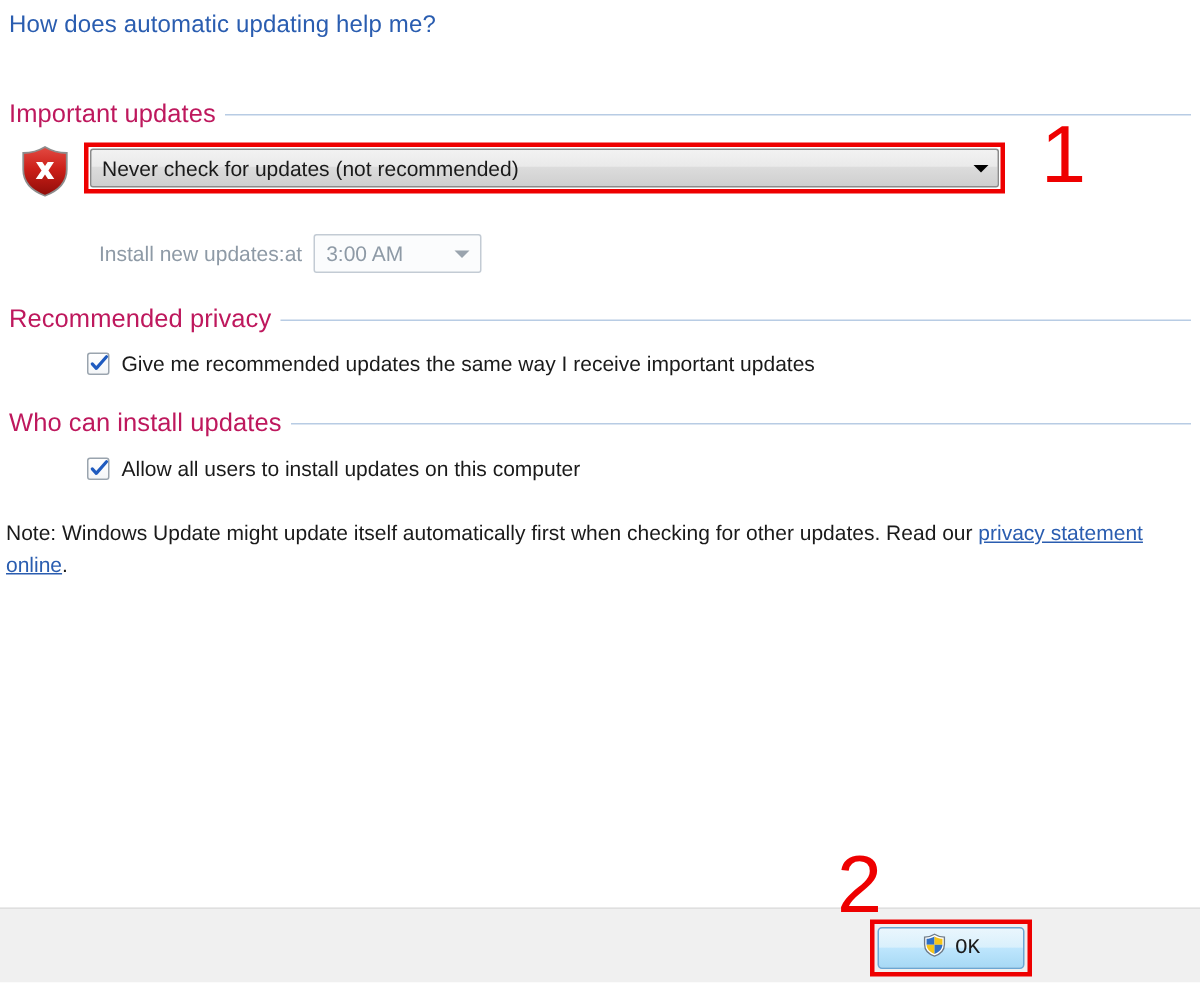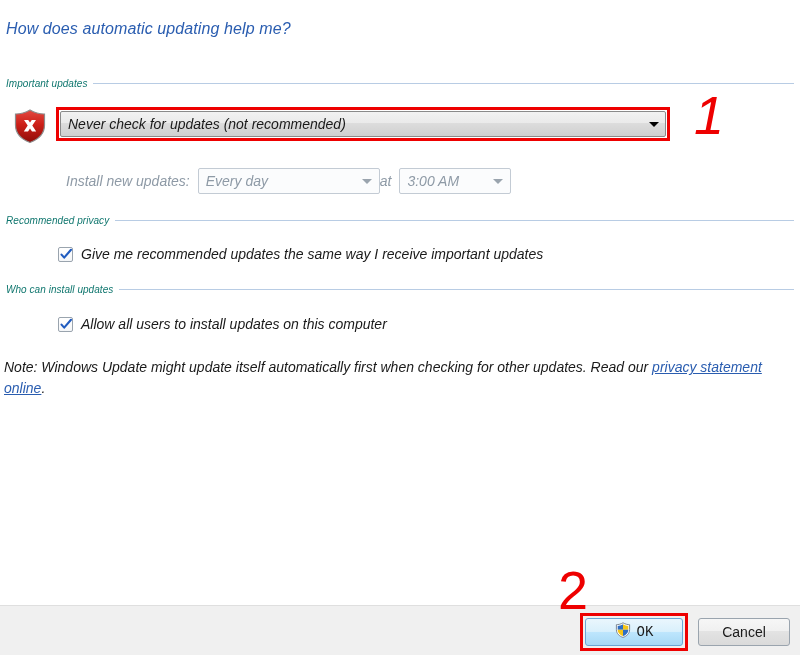--- a/index.html
+++ b/index.html
@@ -13,25 +13,24 @@
     font-family: "Liberation Sans", sans-serif;
     font-size: 14px;
     color: #000000;
     overflow: hidden;
     position: relative;
   }
 
   
   #content {
     position: absolute;
-    left: 0; top: 12px;
+    left: 0; top: 0;
     width: 800px;
     height: 467px;
     background: #ffffff;
-    font-style: italic;
   }
 
   
   .help-link {
     position: absolute;
     left: 6px;
     top: 8px;
     font-size: 16px;
     color: #2a5db0;
     text-decoration: none;
@@ -43,22 +42,22 @@
   
   .group-head {
     position: absolute;
     left: 6px;
     width: 788px;
     display: flex;
     align-items: center;
     gap: 0px;
   }
   .group-head .ghlabel {
-    font-size: 10px;
-    color: #0f766e;
+    font-size: 17px;
+    color: #be185d;
     white-space: nowrap;
     padding-right: 6px;
     letter-spacing: 0.05px;
   }
   .group-head .ghrule {
     flex: 1 1 auto;
     height: 1px;
     background: #b8cce4;
   }
 
@@ -298,26 +297,20 @@
     <span class="combo-text">Never check for updates (not recommended)</span>
     <span class="combo-arrow">
       <span class="tri-down"></span>
     </span>
   </div>
 
   <span class="annot-num" id="annot-1">1</span>
 
   <div class="sched-row">
     <span class="sched-label">Install new updates:</span>
-    <div class="combo-disabled" id="combo-frequency">
-      <span class="combo-text">Every day</span>
-      <span class="combo-arrow">
-        <span class="tri-down disabled"></span>
-      </span>
-    </div>
     <span class="at-word">at</span>
     <div class="combo-disabled" id="combo-time">
       <span class="combo-text">3:00 AM</span>
       <span class="combo-arrow">
         <span class="tri-down disabled"></span>
       </span>
     </div>
   </div>
 
   <div class="group-head" style="top:203px;">
@@ -363,19 +356,16 @@
         <path d="M8 2.3 C6.2 3.4 4 3.9 2.7 3.9 L2.7 7.8 L8 7.8 Z" fill="#2f6fc4"></path>
         <path d="M8 2.3 C9.8 3.4 12 3.9 13.3 3.9 L13.3 7.8 L8 7.8 Z" fill="#f5c518"></path>
         <path d="M2.7 7.8 L8 7.8 L8 14 C5.3 13 2.7 10.9 2.7 7.9 Z" fill="#f5c518"></path>
         <path d="M13.3 7.8 L8 7.8 L8 14 C10.7 13 13.3 10.9 13.3 7.9 Z" fill="#2f6fc4"></path>
       </svg>
     </span>
     <span>OK</span>
   </div>
   <div class="ok-redbox"></div>
 
-  <div class="btn" id="cancel-button">
-    <span>Cancel</span>
-  </div>
 
 </div>
 
 <span class="annot-num" id="annot-2">2</span>
 
 </body></html>

